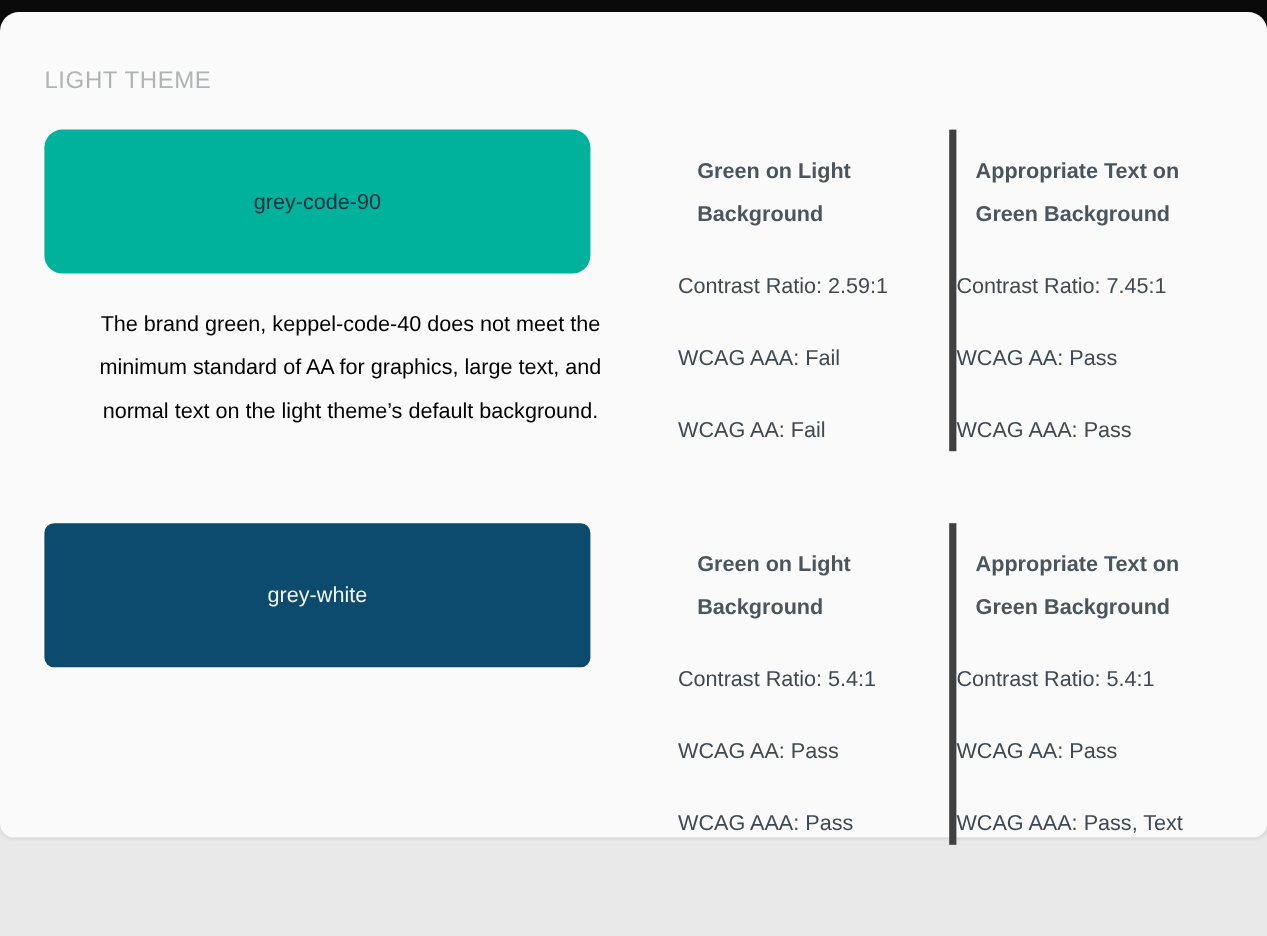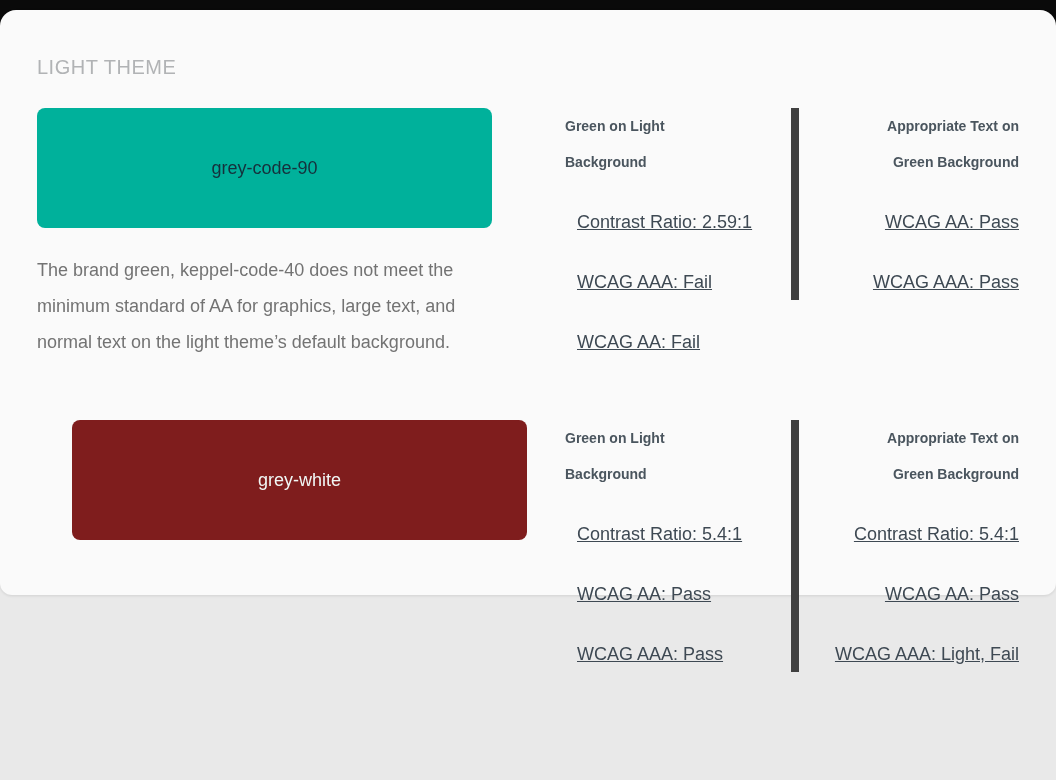--- a/index.html
+++ b/index.html
@@ -18,21 +18,21 @@
     height: 30px;
     background: #0a0a0a;
     z-index: 0;
   }
   .panel {
     position: relative;
     z-index: 1;
     box-sizing: border-box;
     margin-top: 10px;
     width: 1056px;
-    height: 585px;
+    height: 688px;
     background: #fafafa;
     border-radius: 16px 16px 12px 12px;
     padding: 0 37px;
     box-shadow: 0 1px 3px rgba(0,0,0,0.10);
   }
   .section-title {
     margin: 0;
     padding-top: 47px;
     font-size: 20px;
     font-weight: 400;
@@ -58,96 +58,97 @@
     display: flex;
     align-items: center;
     justify-content: center;
     font-size: 18px;
   }
   .desc {
     margin: 24px 0 0 0;
     width: 510px;
     font-size: 18px;
     line-height: 36px;
-    color: #737373;
+    color: #000000;
     white-space: pre-line;
+    text-align: center;
   }
   .col-mid {
     width: 226px;
     flex: none;
   }
   .col-right {
     width: 228px;
     flex: none;
     box-sizing: border-box;
-    border-left: 8px solid #404040;
-    text-align: right;
+    border-left: 6px solid #404040;
+    text-align: left;
   }
   .stat-heading {
-    margin: 0;
-    font-size: 14px;
+    margin: 16px;
+    font-size: 18px;
     font-weight: 600;
     line-height: 36px;
     color: #4a555e;
     white-space: pre-line;
   }
   .stat {
-    margin: 24px 0 0 12px;
+    margin: 24px 0 0 0;
     font-size: 18px;
     line-height: 36px;
     color: #3e4953;
-    text-decoration: underline;
   }
 </style>
 </head>
 <body>
 
 <div class="top-edge"></div>
 
 <div class="panel">
   <h2 class="section-title">LIGHT THEME</h2>
 
   <div class="row">
     <div class="col-left">
-      <div class="swatch" style="background-color: rgb(0, 177, 155); color: rgb(21, 49, 60);">
+      <div class="swatch" style="background-color: rgb(0, 177, 155); color: rgb(21, 49, 60); border-radius: 15px;">
         <span>grey-code-90</span>
       </div>
       <p class="desc">The brand green, keppel-code-40 does not meet the
 minimum standard of AA for graphics, large text, and
 normal text on the light theme’s default background.</p>
     </div>
     <div class="col-mid">
       <p class="stat-heading">Green on Light
 Background</p>
       <p class="stat">Contrast Ratio: 2.59:1</p>
       <p class="stat">WCAG AAA: Fail</p>
       <p class="stat">WCAG AA: Fail</p>
     </div>
     <div class="col-right">
       <p class="stat-heading">Appropriate Text on
 Green Background</p>
+      <p class="stat">Contrast Ratio: 7.45:1</p>
       <p class="stat">WCAG AA: Pass</p>
       <p class="stat">WCAG AAA: Pass</p>
     </div>
   </div>
 
   <div class="row">
     <div class="col-left">
-      <div class="swatch" style="background-color: #7f1d1d; color: rgb(241, 247, 245); margin-left: 35px;">
+      <div class="swatch" style="background-color: #0c4a6e; color: rgb(241, 247, 245);">
         <span>grey-white</span>
       </div>
     </div>
     <div class="col-mid">
       <p class="stat-heading">Green on Light
 Background</p>
       <p class="stat">Contrast Ratio: 5.4:1</p>
       <p class="stat">WCAG AA: Pass</p>
       <p class="stat">WCAG AAA: Pass</p>
     </div>
     <div class="col-right">
       <p class="stat-heading">Appropriate Text on
 Green Background</p>
       <p class="stat">Contrast Ratio: 5.4:1</p>
       <p class="stat">WCAG AA: Pass</p>
-      <p class="stat">WCAG AAA: Light, Fail</p>
+      <p class="stat">WCAG AAA: Pass, Text</p>
     </div>
   </div>
 </div>
 
 </body></html>

